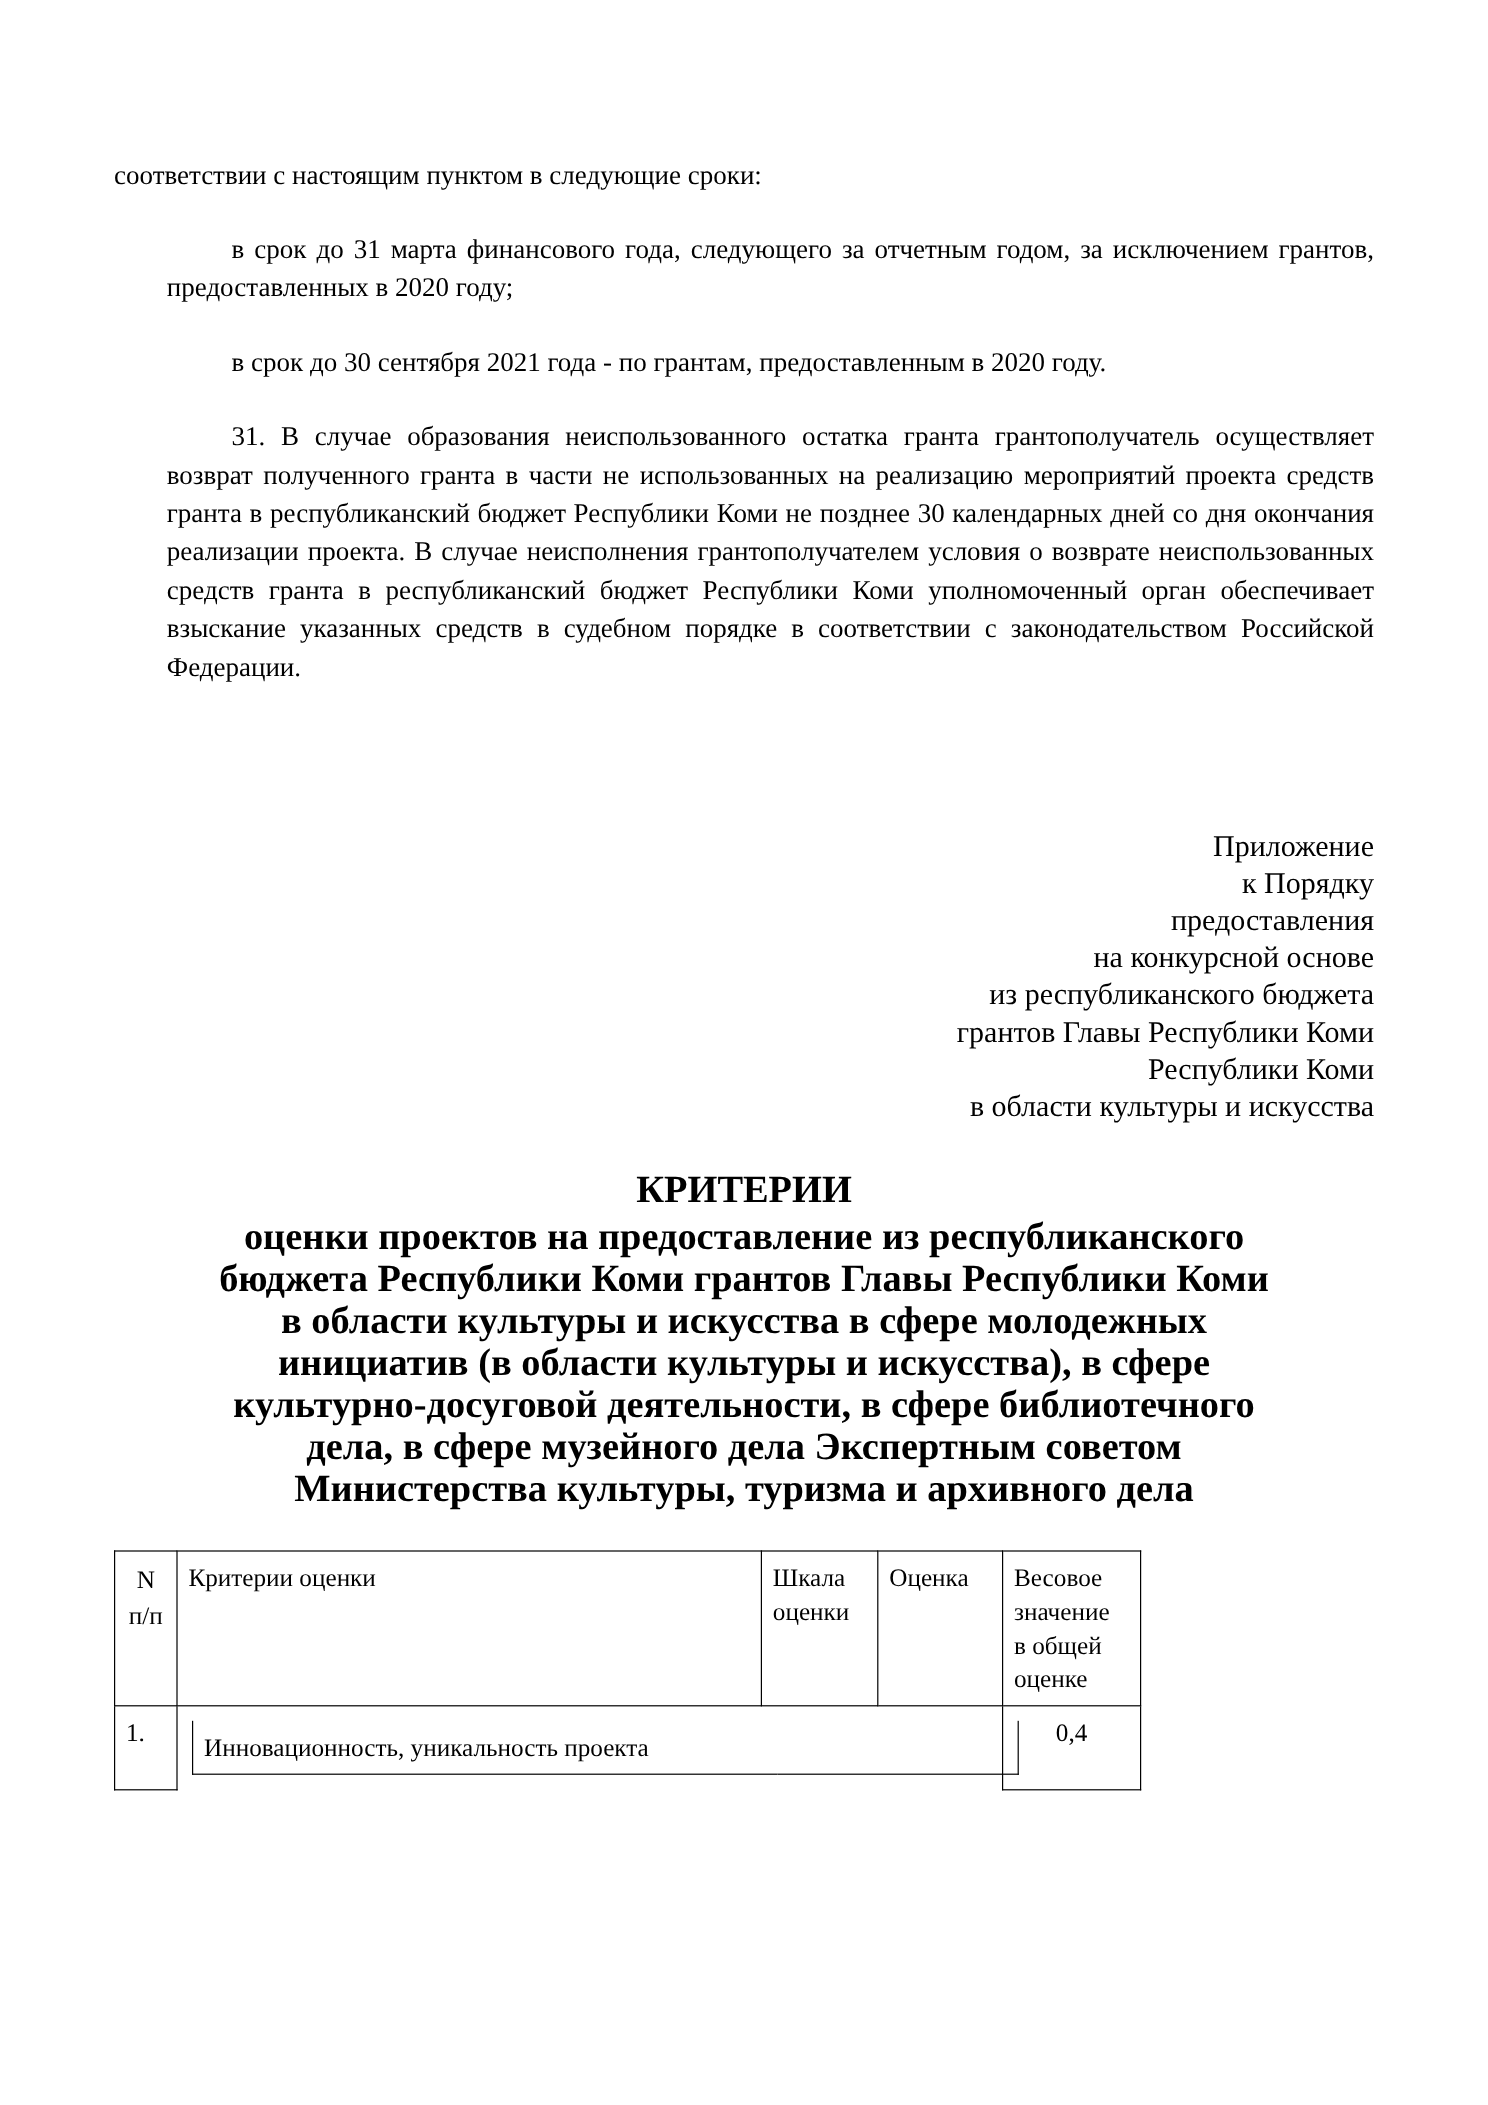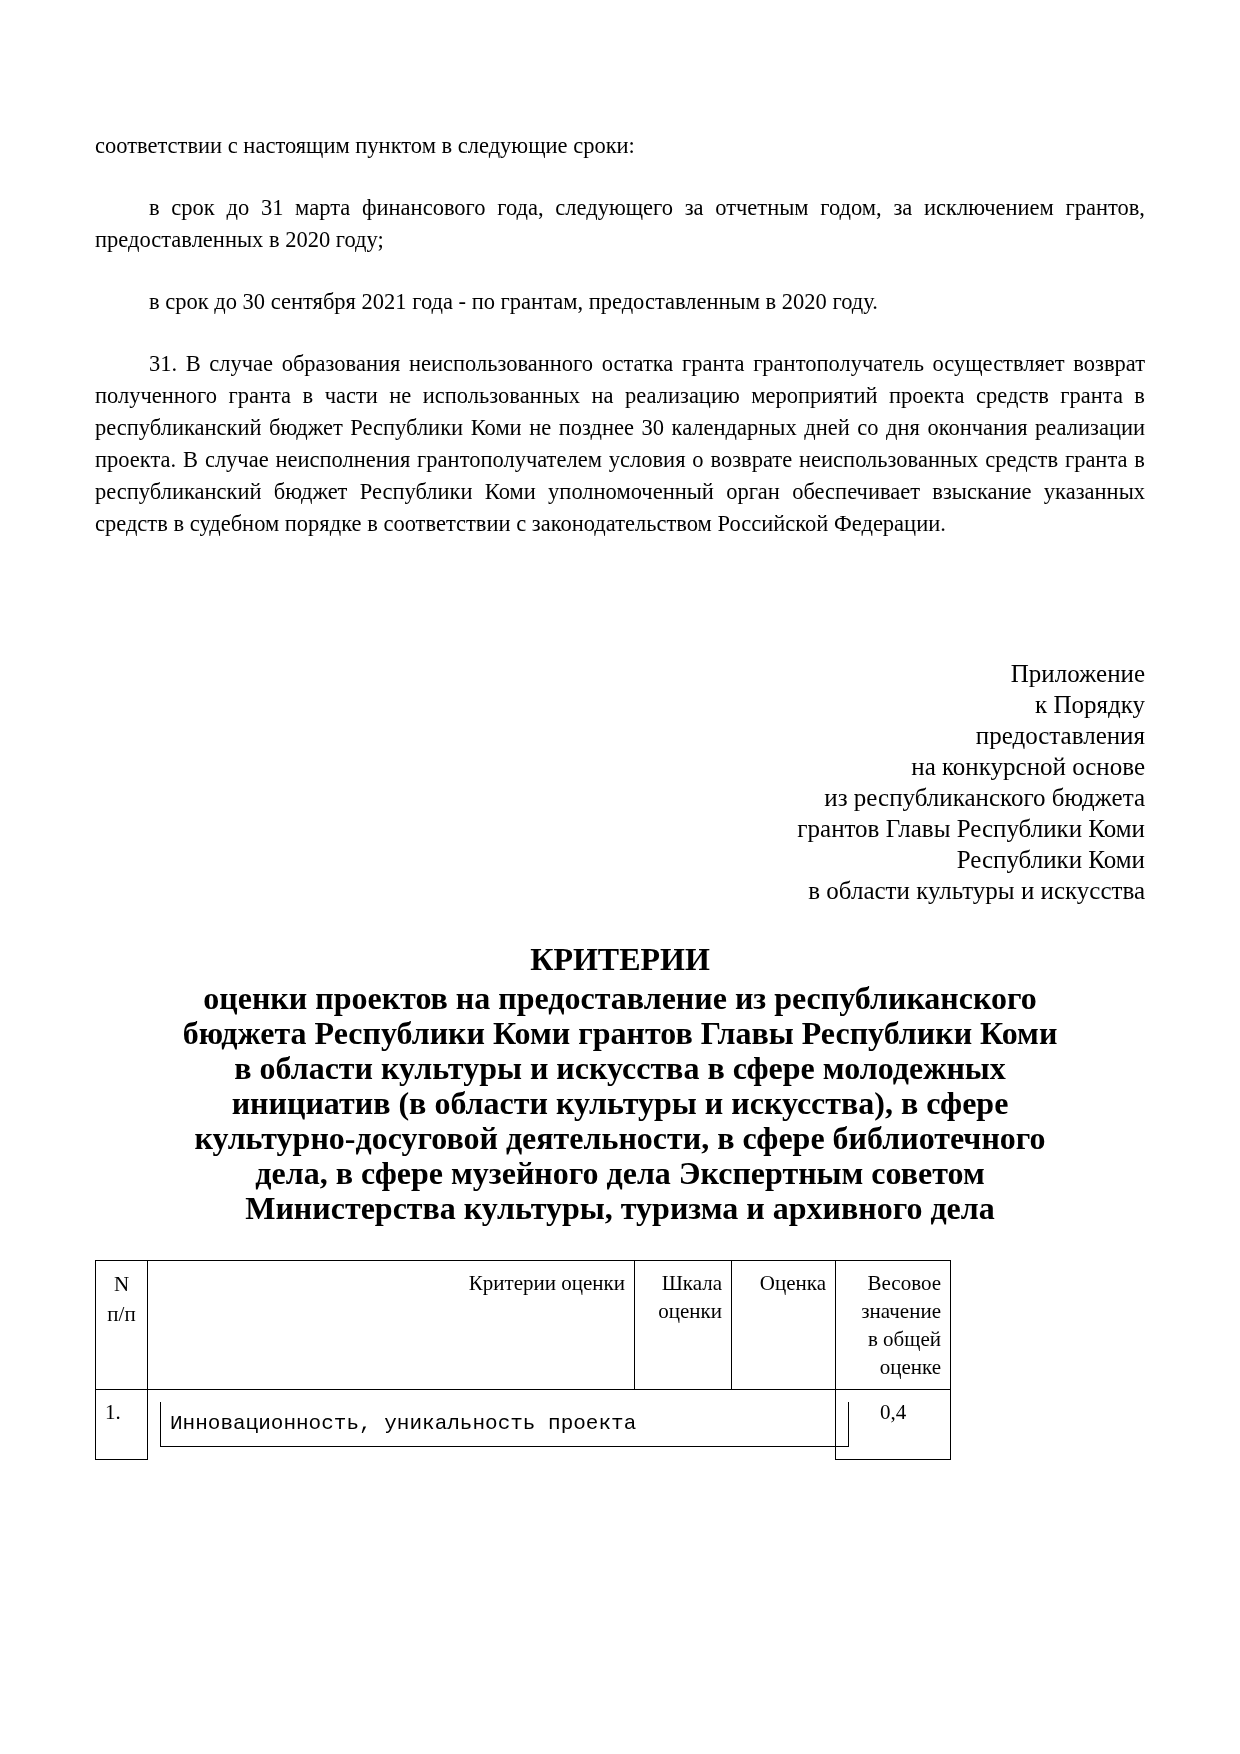--- a/index.html
+++ b/index.html
@@ -30,20 +30,21 @@
     text-align: justify;
     text-justify: inter-word;
     margin: 0;
   }
   .p-cont {
     text-indent: 0;
   }
   .p-ind {
     text-indent: 54px;
     margin-top: 30px;
+    margin-left: 44px;
   }
 
   
   .appendix {
     margin-top: 118px;
     text-align: right;
     font-size: 25px;
     line-height: 31px;
   }
   .appendix div {
@@ -79,38 +80,38 @@
     vertical-align: top;
     padding: 8px 9px 8px 9px;
   }
   .c-num   { width: 52px; }
   .c-crit  { width: 487px; }
   .c-scale { width: 97px; }
   .c-score { width: 104px; }
   .c-weight{ width: 115px; }
 
   .th {
-    text-align: right;
+    text-align: left;
     vertical-align: top;
   }
   .hdr-num {
     text-align: center;
     line-height: 30px;
   }
   .cell-center { text-align: center; }
   .cell-just {
     text-align: justify;
     text-justify: inter-word;
   }
   .nested {
     border-collapse: collapse;
     width: 100%;
     table-layout: fixed;
   }
-  .no-pad { padding: 12px !important; border: none !important; font-family: Liberation Mono, monospace; }
+  .no-pad { padding: 12px !important; border: none !important; }
   td.inner {
     border: 1.5px solid #000000;
     vertical-align: top;
     padding: 8px 9px;
   }
   td.inner-nb-left  { border-left: none; }
   td.inner-nb-right { border-right: none; }
   td.inner-nb-bottom{ border-bottom: none; }
   .w-crit2 { width: 487px; }
   .w-scale2{ width: 97px; }

